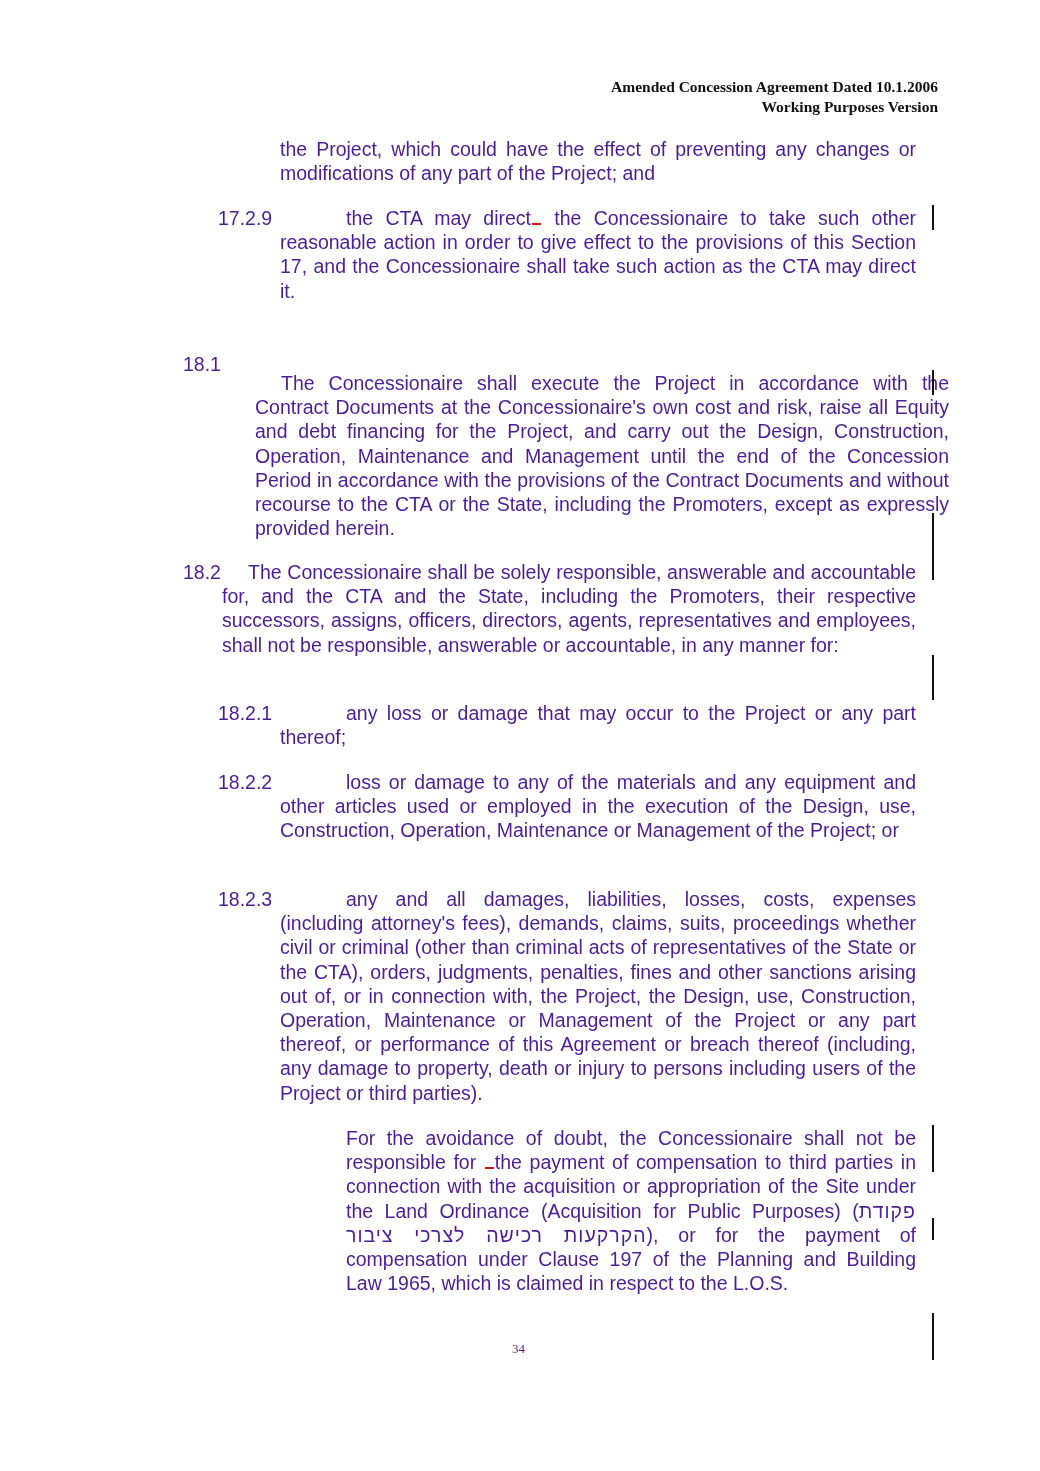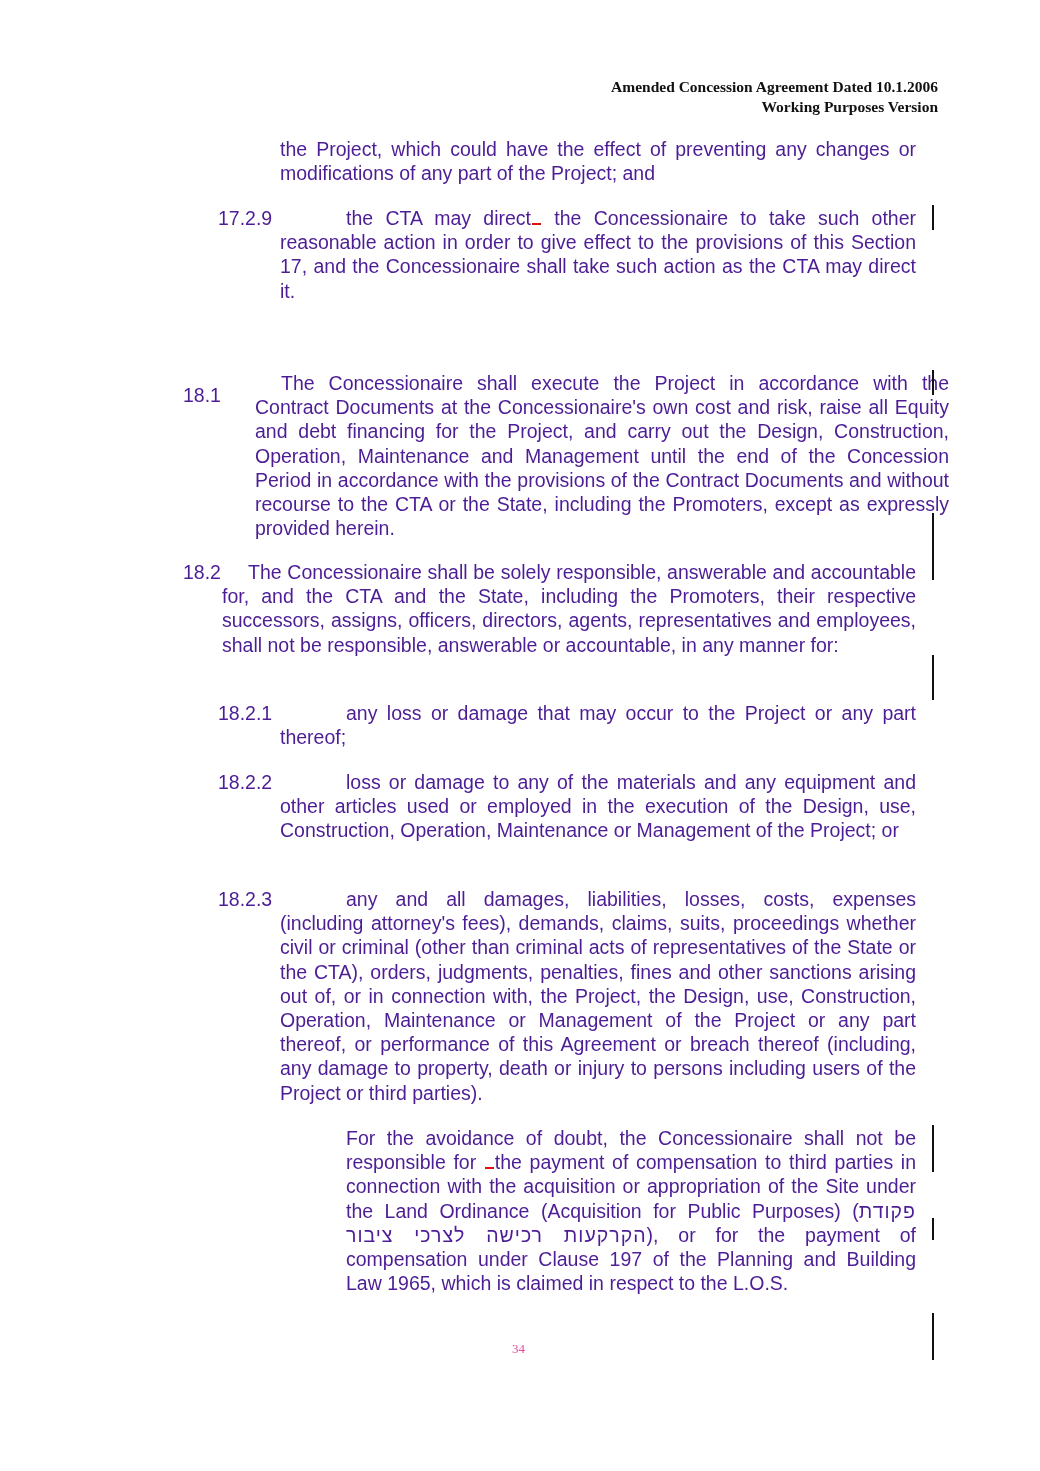--- a/index.html
+++ b/index.html
@@ -8,21 +8,21 @@
   .hdr { position: absolute; right: 122px; top: 77px; text-align: right;
          font-family: "Liberation Serif", serif; font-weight: bold; font-size: 15.5px; line-height: 20px; color: #111; }
   .txt { font-family: "Liberation Sans", sans-serif; font-size: 19.5px; line-height: 24.2px; color: #4c1d95; }
   .block { position: absolute; text-align: justify; }
   .last-left { text-align-last: left; }
   .num { position: absolute; }
   .heading { position: absolute; left: 335px; top: 323px; font-weight: bold; font-family: "Liberation Sans", sans-serif; font-size: 19.5px; }
   .heading .u { text-decoration: underline; text-underline-offset: 3px; margin-left: 18px; }
   .cbar { position: absolute; left: 932px; width: 2px; background: #111; }
   .ins { display: inline-block; width: 9px; border-bottom: 2px solid #d11; height: 14px; vertical-align: baseline; margin: 0 1px; }
-  .pageno { position: absolute; left: 512px; top: 1341px; font-family: "Liberation Serif", serif; font-size: 13px; color: #ec4899; }
+  .pageno { position: absolute; left: 512px; top: 1341px; font-family: "Liberation Serif", serif; font-size: 13px; color: #701a75; }
   .hebrew { direction: rtl; unicode-bidi: isolate; letter-spacing: 1px; }
 </style>
 </head>
 <body>
 
 <div class="page">
 
   <div class="hdr">
     <div>Amended Concession Agreement Dated 10.1.2006</div>
     <div>Working Purposes Version</div>
@@ -31,21 +31,21 @@
   <div class="block txt last-left" style="left:280px; top:137px; width:636px;">
     <span>the Project, which could have the effect of preventing any changes or modifications of any part of the Project; and</span>
   </div>
 
   <div class="num txt" style="left:218px; top:206px;">17.2.9</div>
   <div class="block txt last-left" style="left:280px; top:206px; width:636px; text-indent:66px;">
     <span>the CTA may direct</span><span class="ins"></span><span> the Concessionaire to take such other reasonable action in order to give effect to the provisions of this Section 17, and the Concessionaire shall take such action as the CTA may direct it.</span>
   </div>
 
 
-  <div class="num txt" style="left:183px; top:383px;">18.1</div>
+  <div class="num txt" style="left:183px; top:352px;">18.1</div>
   <div class="block txt last-left" style="left:222px; top:371px; width:694px; text-indent:26px;margin-left:33px;">
     <span>The Concessionaire shall execute the Project in accordance with the Contract Documents at the Concessionaire's own cost and risk, raise all Equity and debt financing for the Project, and carry out the Design, Construction, Operation, Maintenance and Management until the end of the Concession Period in accordance with the provisions of the Contract Documents and without recourse to the CTA or the State, including the Promoters, except as expressly provided herein.</span>
   </div>
 
   <div class="num txt" style="left:183px; top:560px;">18.2</div>
   <div class="block txt last-left" style="left:222px; top:560px; width:694px; text-indent:26px;">
     <span>The Concessionaire shall be solely responsible, answerable and accountable for, and the CTA and the State, including the Promoters, their respective successors, assigns, officers, directors, agents, representatives and employees, shall not be responsible, answerable or accountable, in any manner for:</span>
   </div>
 
   <div class="num txt" style="left:218px; top:701px;">18.2.1</div>

